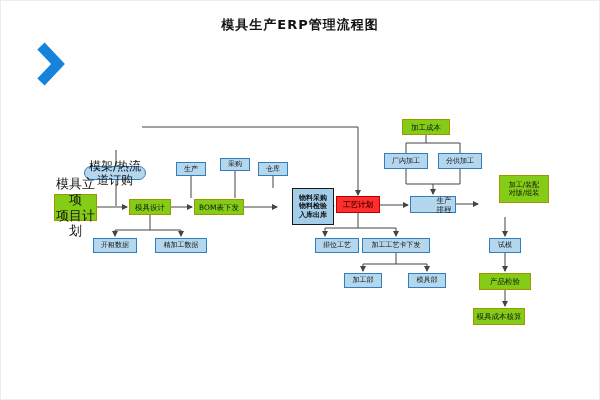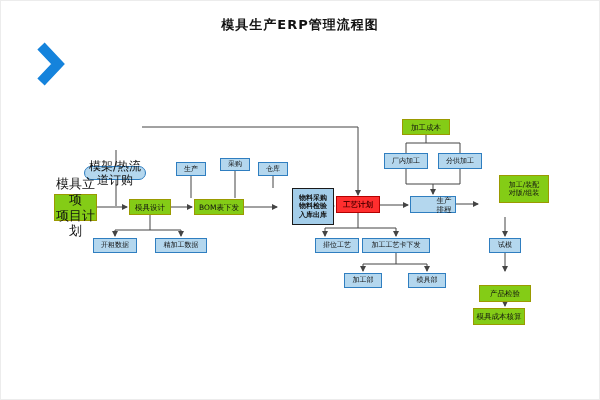--- a/index.html
+++ b/index.html
@@ -81,21 +81,21 @@
 物料检验
 入库出库</div>
       <div class="node red" style="left: 336px; top: 196px; width: 44px; height: 17px; font-size: 7.5px;">工艺计划</div>
       <div class="node blue" style="left: 410px; top: 196px; width: 46px; height: 17px; font-size: 7.5px; padding-left: 22px;">生产排程</div>
       <div class="node yellow" style="left: 402px; top: 119px; width: 48px; height: 16px; font-size: 7.5px;">加工成本</div>
       <div class="node blue" style="left: 384px; top: 153px; width: 44px; height: 16px; font-size: 7px;">厂内加工</div>
       <div class="node blue" style="left: 438px; top: 153px; width: 44px; height: 16px; font-size: 7px;">分供加工</div>
       <div class="node yellow" style="left: 480px; top: 175px; width: 50px; height: 28px; font-size: 7px; margin-left: 19px;">加工/装配
 对版/组装</div>
       <div class="node blue" style="left: 489px; top: 238px; width: 32px; height: 15px; font-size: 7px;">试模</div>
-      <div class="node yellow" style="left: 479px; top: 285px; width: 52px; height: 17px; font-size: 7.5px;">产品检验</div>
+      <div class="node yellow" style="left: 479px; top: 273px; width: 52px; height: 17px; font-size: 7.5px;">产品检验</div>
       <div class="node yellow" style="left: 473px; top: 308px; width: 52px; height: 17px; font-size: 7.5px;">模具成本核算</div>
       <div class="node blue" style="left: 93px; top: 238px; width: 44px; height: 15px; font-size: 7px;">开粗数据</div>
       <div class="node blue" style="left: 155px; top: 238px; width: 52px; height: 15px; font-size: 7px;">精加工数据</div>
       <div class="node blue" style="left: 303px; top: 238px; width: 44px; height: 15px; font-size: 7px; margin-left: 12px;">排位工艺</div>
       <div class="node blue" style="left: 362px; top: 238px; width: 68px; height: 15px; font-size: 7px;">加工工艺卡下发</div>
       <div class="node blue" style="left: 344px; top: 273px; width: 38px; height: 15px; font-size: 7px;">加工部</div>
       <div class="node blue" style="left: 408px; top: 273px; width: 38px; height: 15px; font-size: 7px;">模具部</div>
     </div>
 </div>
 

